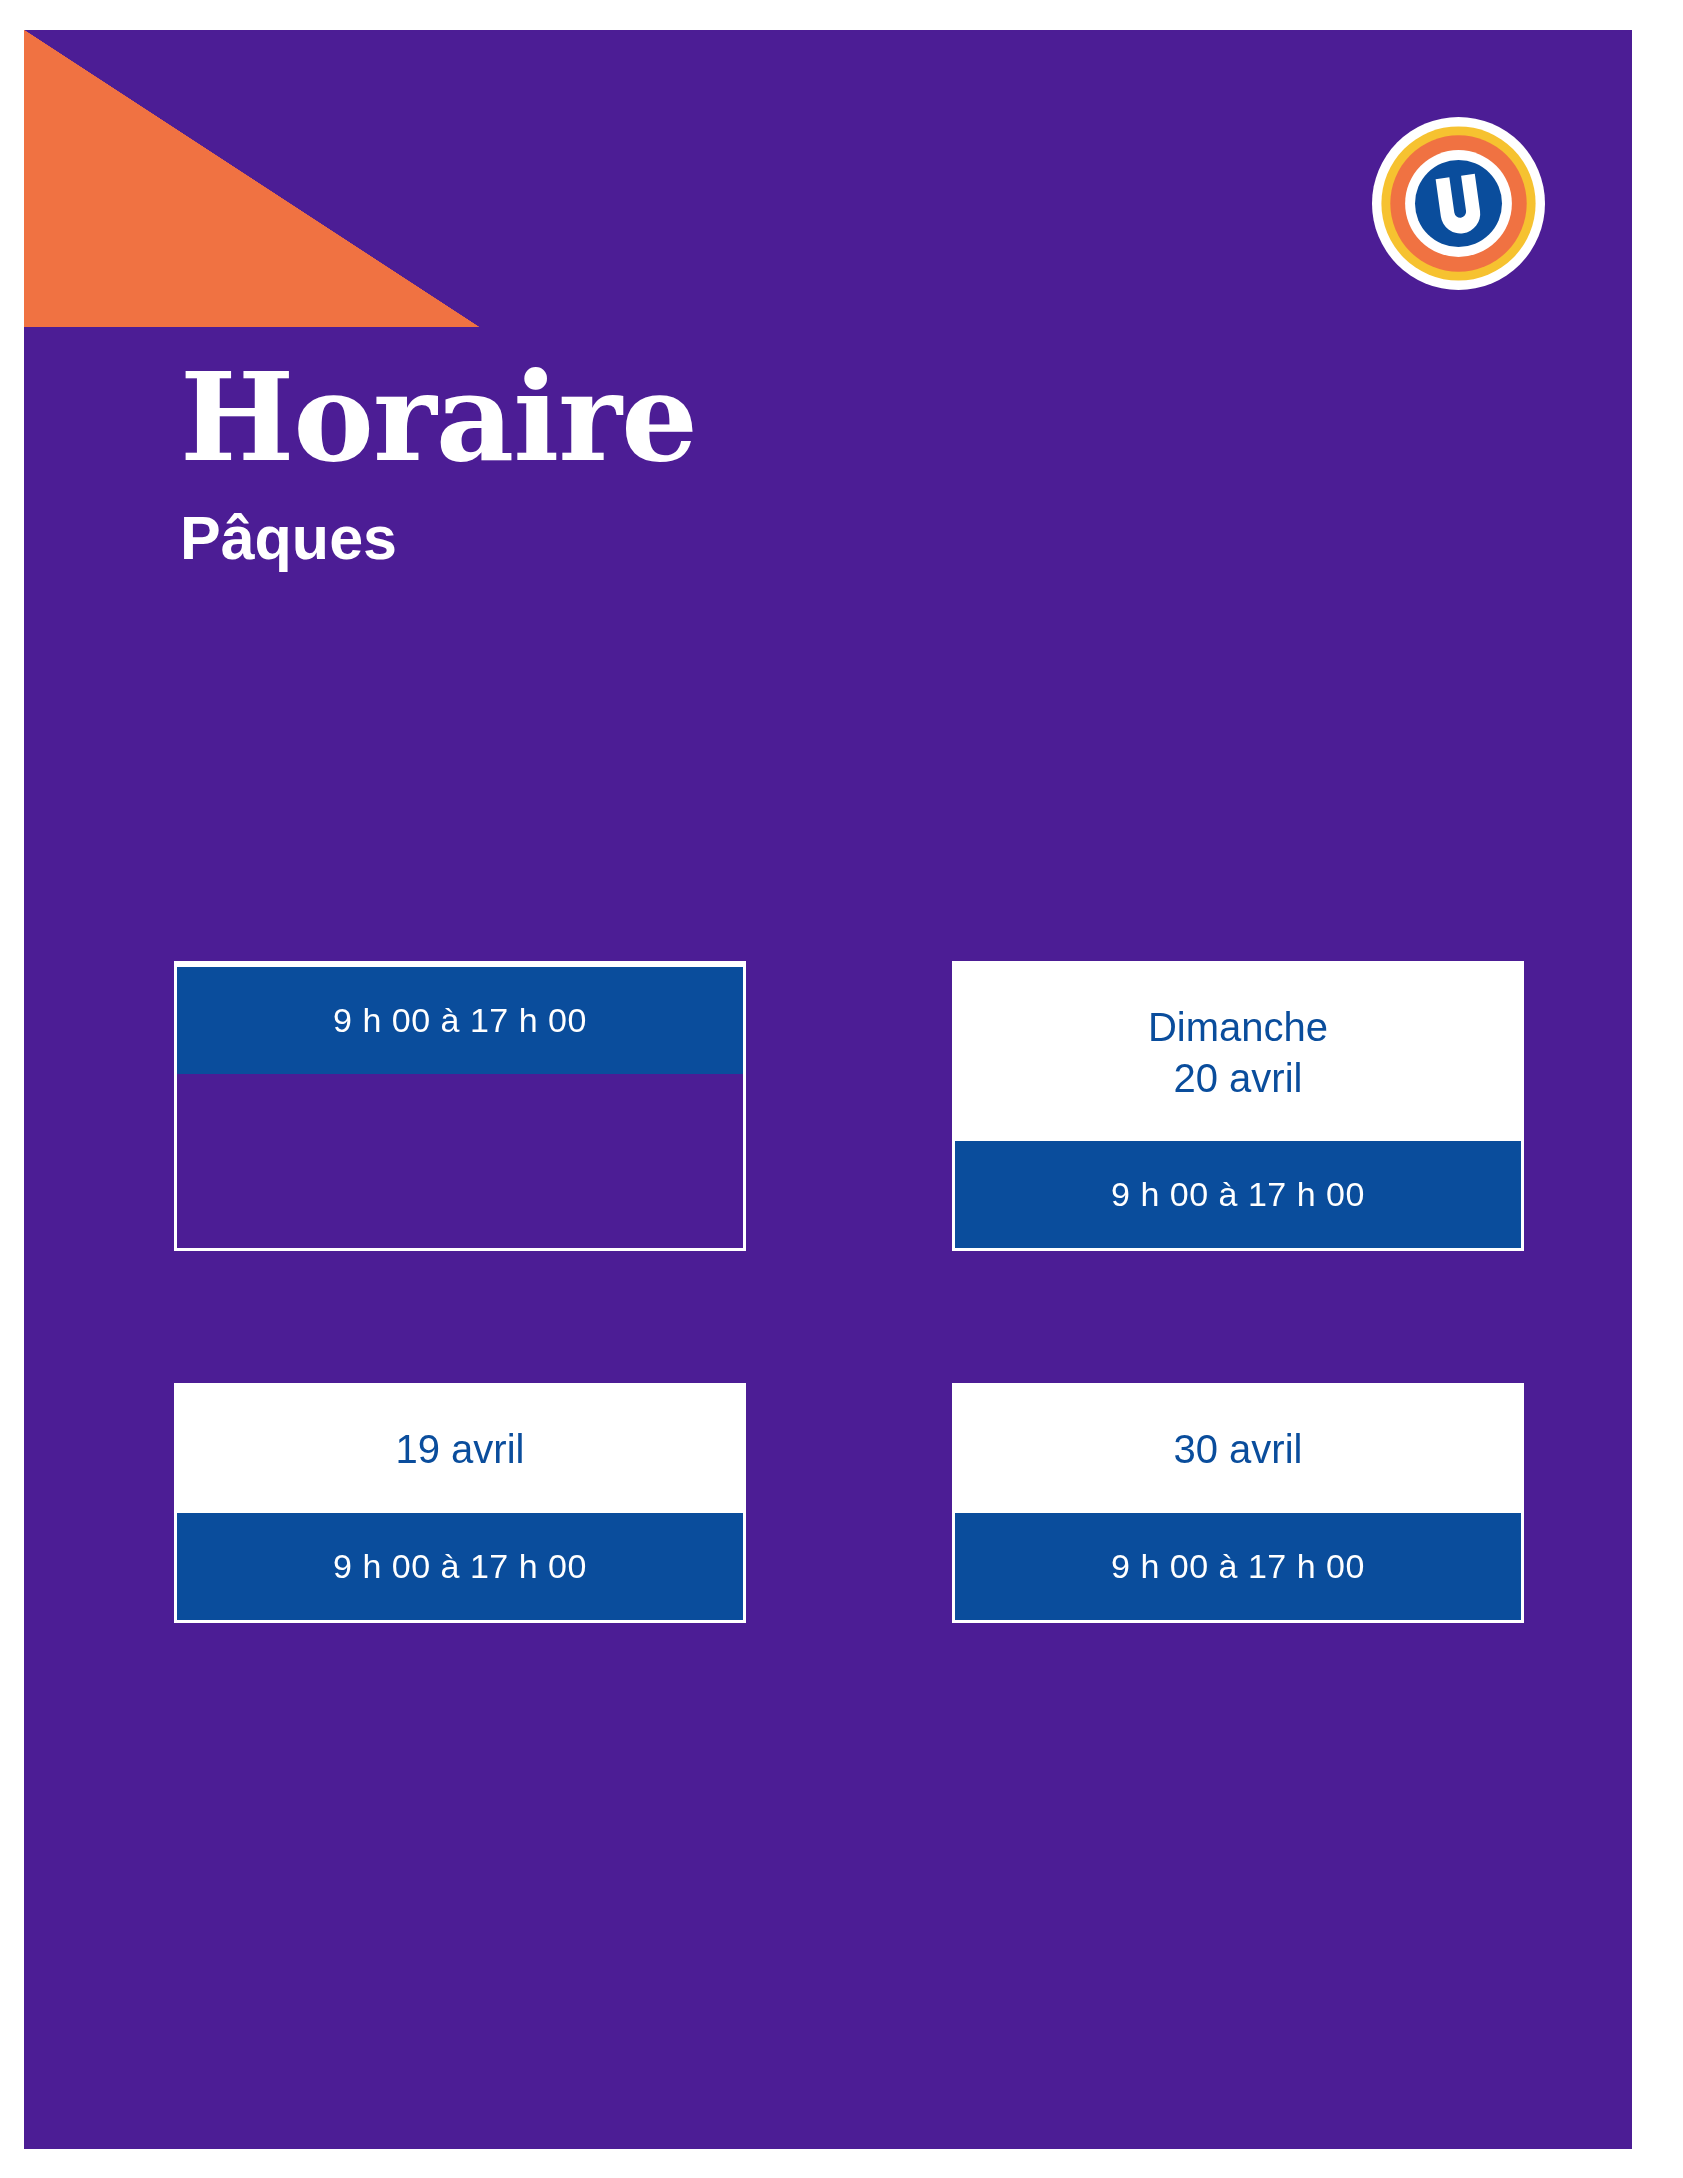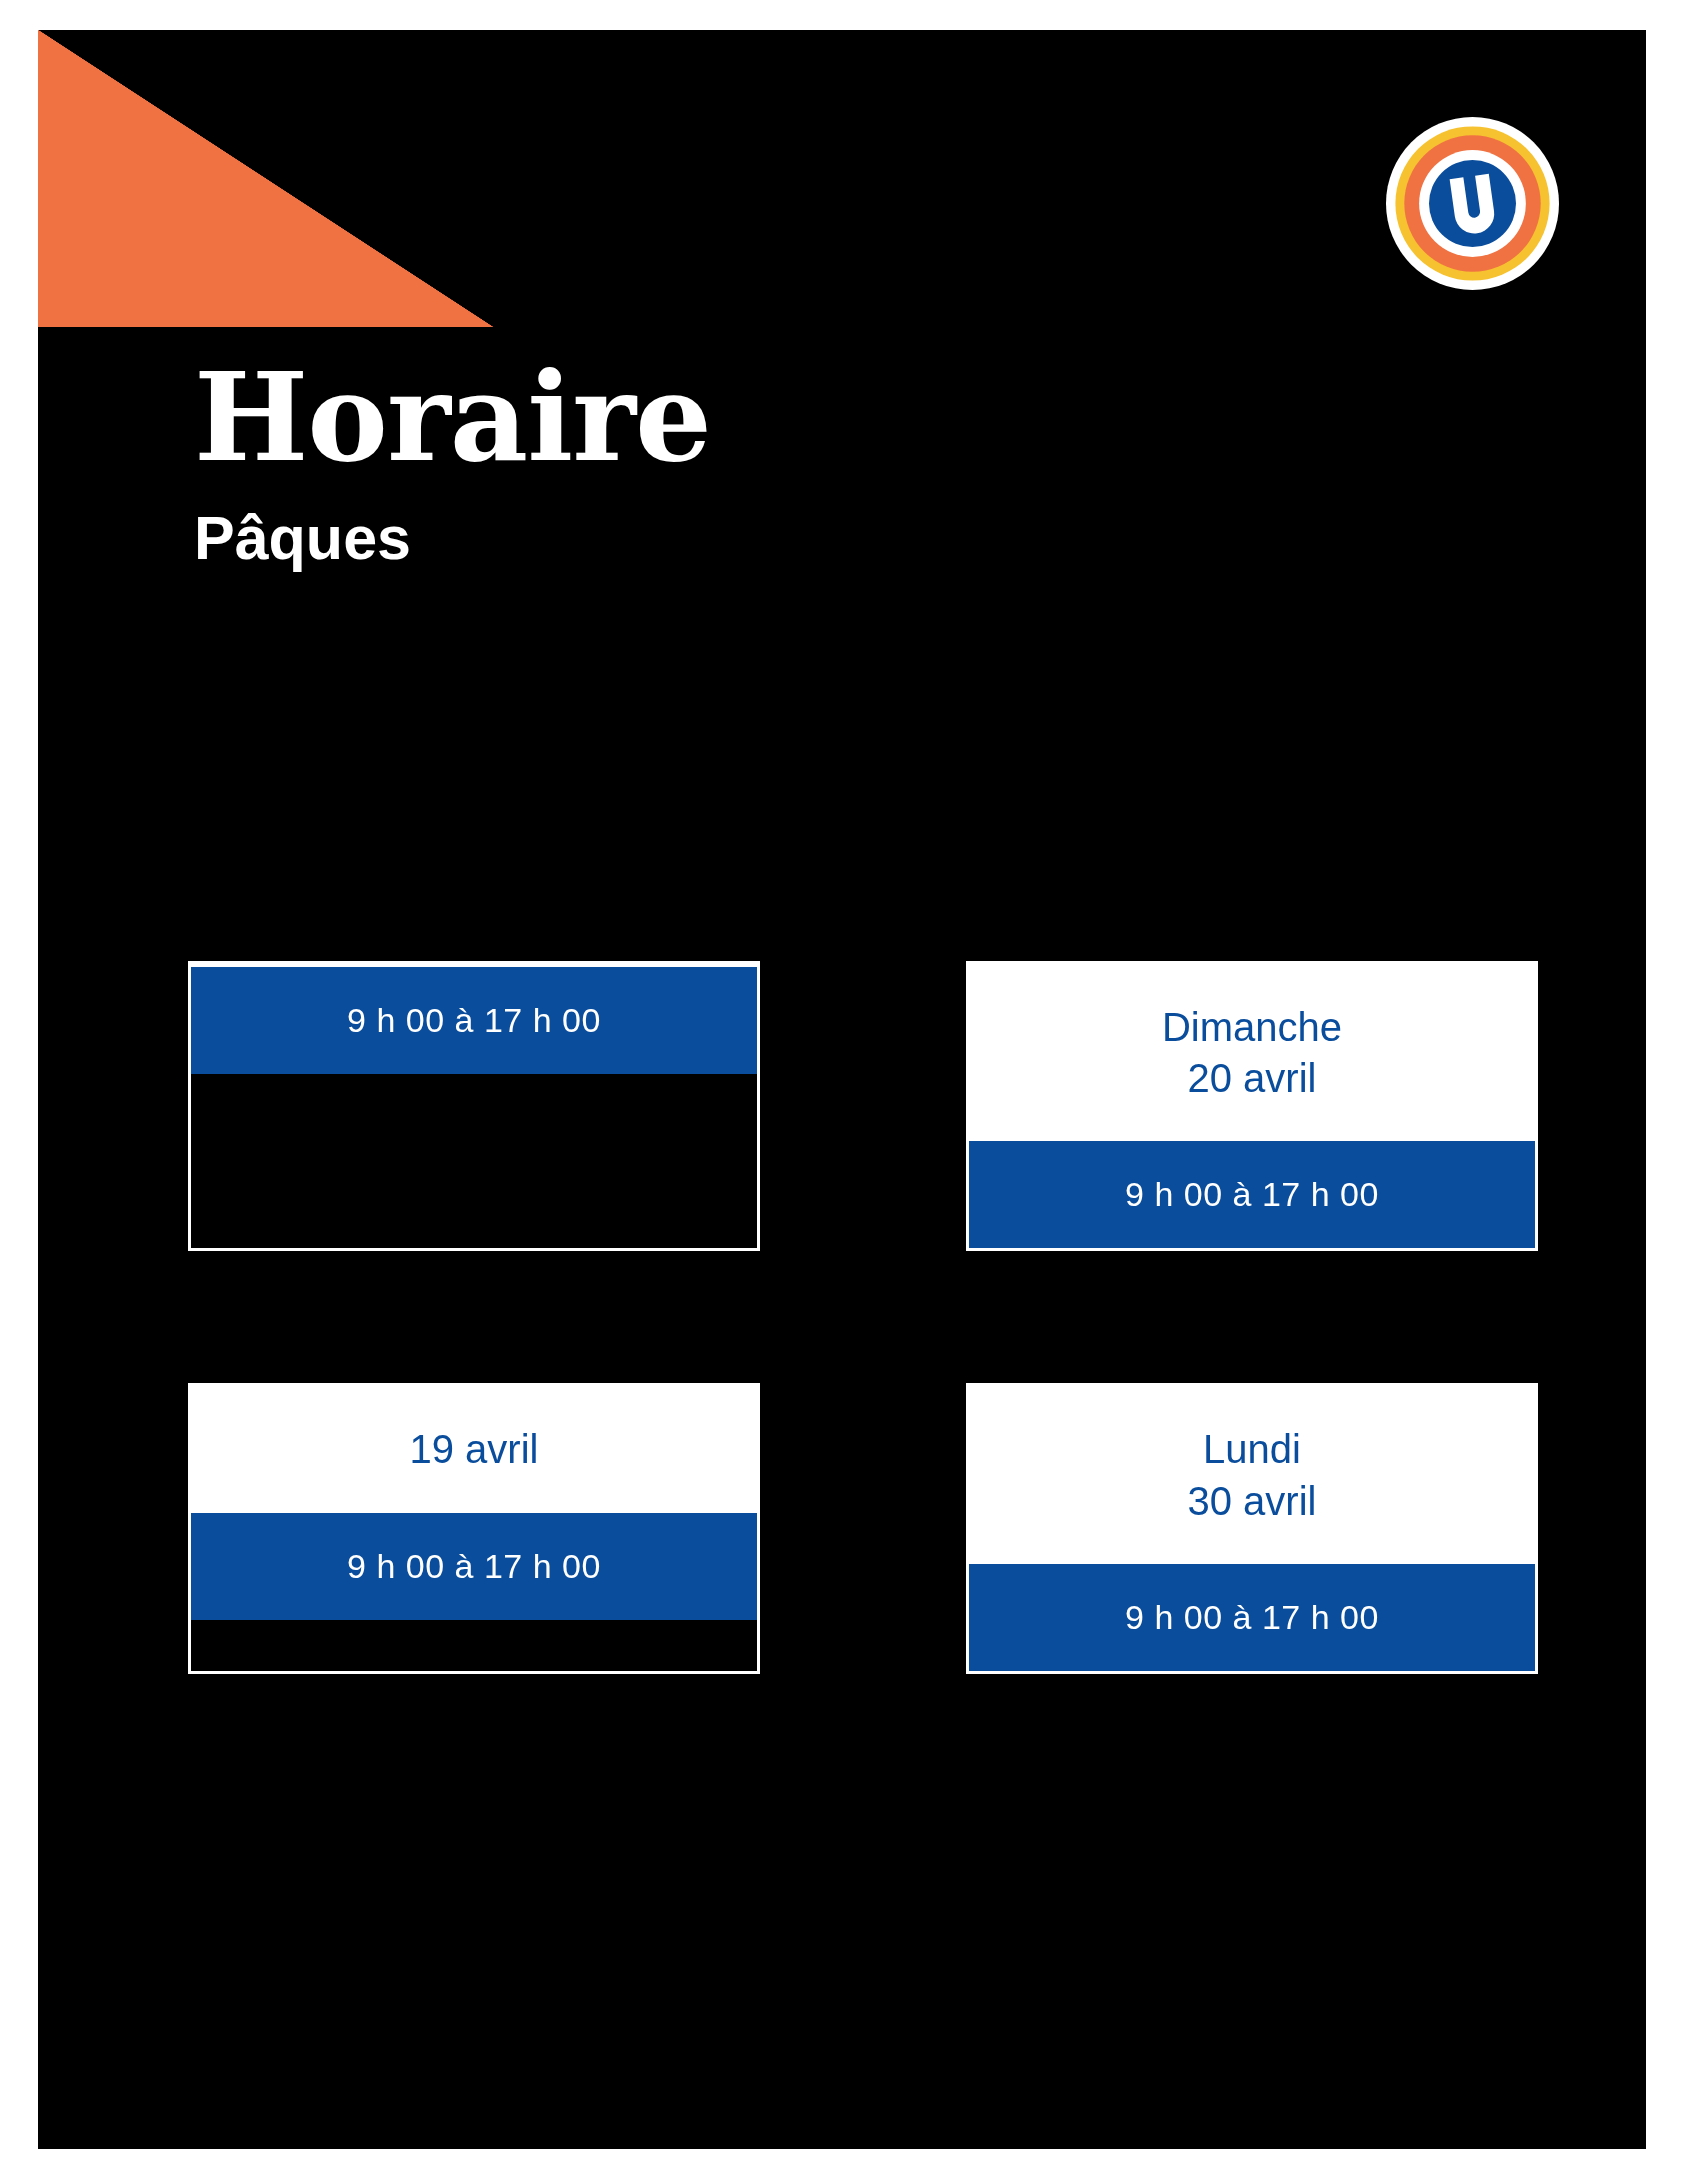--- a/index.html
+++ b/index.html
@@ -9,25 +9,25 @@
   }
   body {
     width: 1683px;
     height: 2178px;
     font-family: "Liberation Sans", sans-serif;
     overflow: hidden;
   }
 
   .poster {
     position: absolute;
-    left: 38px;
+    left: 24px;
     top: 30px;
     width: 1608px;
     height: 2119px;
-    background: #000000;
+    background: #4c1d95;
     overflow: hidden;
   }
   .corner-shape2 {
     position: absolute;
     left: 0;
     top: 0;
     width: 455px;
     height: 297px;
     background: linear-gradient(to bottom left, transparent 49.9%, #F07242 50%);
   }
@@ -144,21 +144,20 @@
 
     <div class="card">
       <div class="card-head">
         <span class="card-date">19 avril</span>
       </div>
       <div class="card-hours">9 h 00 à 17 h 00</div>
     </div>
 
     <div class="card">
       <div class="card-head">
-        <span class="card-day">Lundi</span>
         <span class="card-date">30 avril</span>
       </div>
       <div class="card-hours">9 h 00 à 17 h 00</div>
     </div>
 
   </div>
 </div>
 
 
 </body></html>

